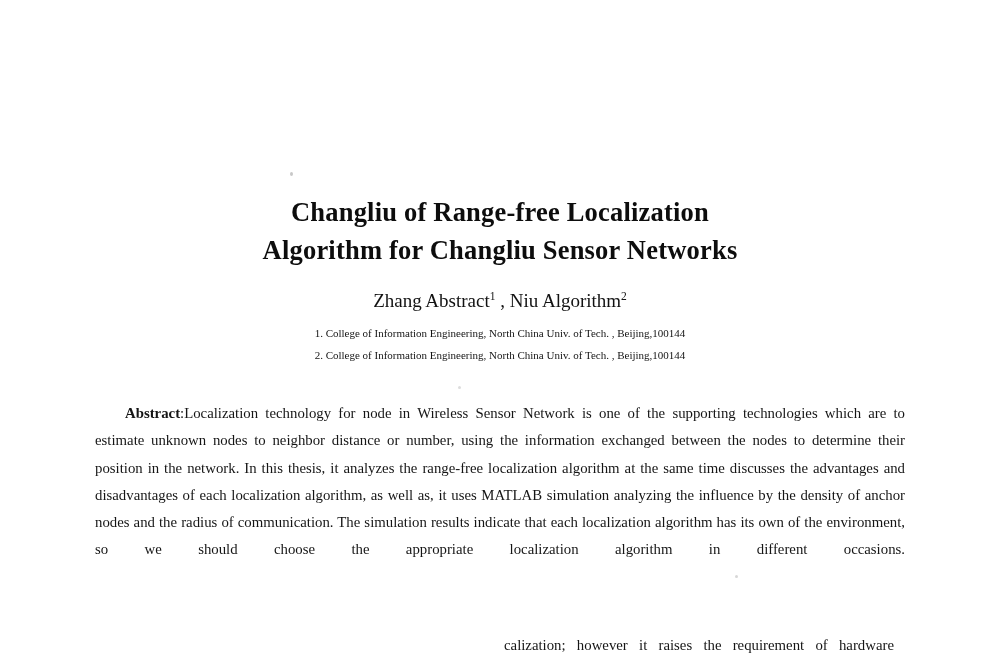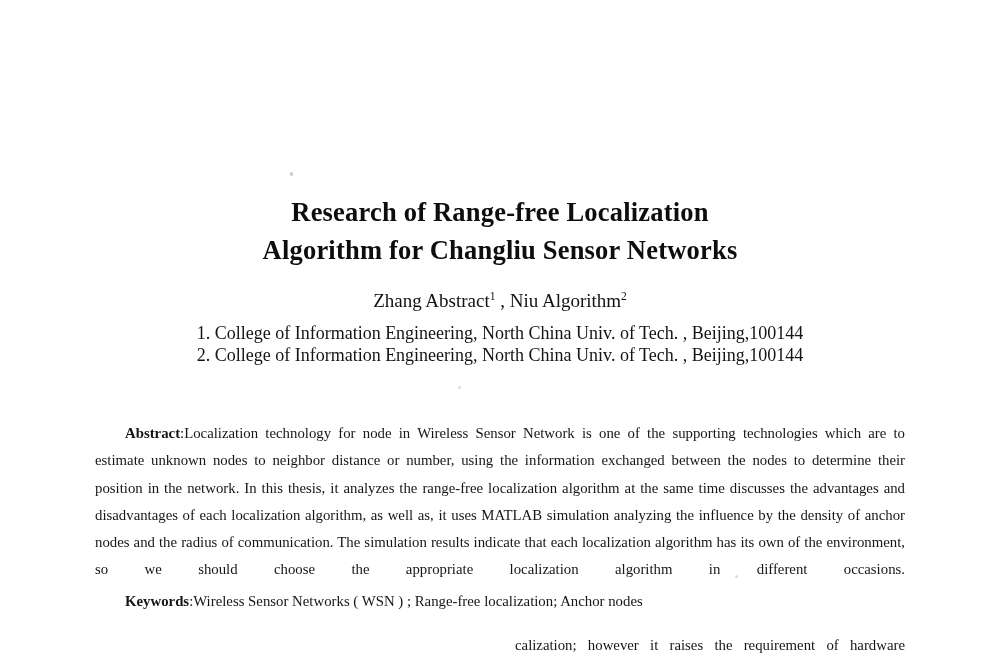--- a/index.html
+++ b/index.html
@@ -57,59 +57,58 @@
     line-height: 0;
   }
 
   
   .affiliations {
     position: absolute;
     left: 0;
     right: 0;
     top: 323px;
     text-align: center;
-    font-size: 18px;
+    font-size: 11px;
     line-height: 21.5px;
     color: #141414;
   }
   .affil-line { white-space: nowrap; }
 
   
   .abstract {
     position: absolute;
     left: 95px;
     top: 400px;
     width: 810px;
     font-size: 14.8px;
     line-height: 27.3px;
     text-align: justify;
     text-align-last: justify;
     color: #151515;
     word-spacing: 0.2px;
-    margin-top: 20px;
   }
   .abstract .lead-indent { display: inline-block; width: 30px; }
   .label-bold { font-weight: bold; }
 
   .keywords {
     position: absolute;
     left: 95px;
     top: 588px;
     width: 810px;
     font-size: 14.8px;
     line-height: 27.3px;
     color: #151515;
     text-align: left;
   }
   .keywords .lead-indent { display: inline-block; width: 30px; }
 
   
   .column-fragment {
     position: absolute;
-    left: 515px;
+    left: 504px;
     top: 633px;
     width: 390px;
     font-size: 14.8px;
     line-height: 24px;
     text-align: justify;
     text-align-last: justify;
     color: #151515;
     white-space: nowrap;
   }
 
@@ -123,36 +122,35 @@
   .speck-a { left: 290px; top: 172px; width: 3px; height: 4px; }
   .speck-b { left: 735px; top: 575px; width: 3px; height: 3px; opacity: 0.4; }
   .speck-c { left: 458px; top: 386px; width: 3px; height: 3px; opacity: 0.35; }
 </style>
 </head>
 <body>
 
 <div class="page">
 
   <div class="title-block">
-    <div class="title-line">Research of Range-free Localization</div>
+    <div class="title-line">Changliu of Range-free Localization</div>
     <div class="title-line">Algorithm for Changliu Sensor Networks</div>
   </div>
 
   <div class="authors">
     <span>Zhang Abstract</span><sup>1</sup><span> , </span><span>Niu Algorithm</span><sup>2</sup>
   </div>
 
   <div class="affiliations">
     <div class="affil-line">1. College of Information Engineering, North China Univ. of Tech. , Beijing,100144</div>
     <div class="affil-line">2. College of Information Engineering, North China Univ. of Tech. , Beijing,100144</div>
   </div>
 
   <div class="abstract"><span class="lead-indent"></span><span class="label-bold">Abstract</span><span>:</span><span>Localization technology for node in Wireless Sensor Network is one of the supporting technologies which are to estimate unknown nodes to neighbor distance or number, using the information exchanged between the nodes to determine their position in the network. In this thesis, it analyzes the range-free localization algorithm at the same time discusses the advantages and disadvantages of each localization algorithm, as well as, it uses MATLAB simulation analyzing the influence by the density of anchor nodes and the radius of communication. The simulation results indicate that each localization algorithm has its own of the environment, so we should choose the appropriate localization algorithm in different occasions.</span></div>
 
-  <div class="keywords"><span class="lead-indent"></span><span class="label-bold">Keywords</span><span>:</span><span>Wireless Sensor Networks ( WSN ) ; Range-free localization; Anchor nodes</span></div>
 
   <div class="column-fragment">calization; however it raises the requirement of hardware</div>
 
   <div class="speck speck-a"></div>
   <div class="speck speck-b"></div>
   <div class="speck speck-c"></div>
 
 </div>
 
 </body></html>

